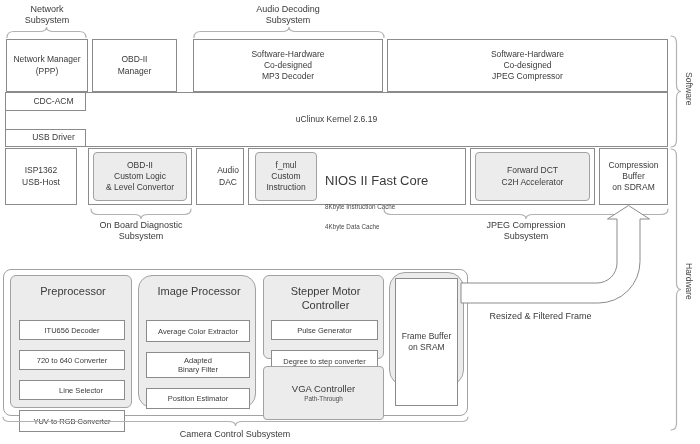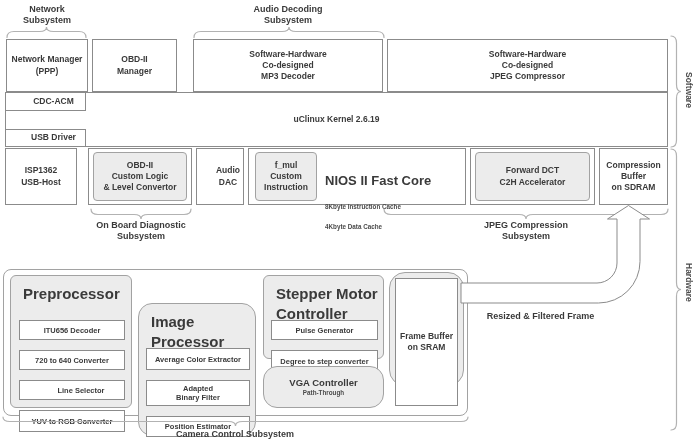--- a/index.html
+++ b/index.html
@@ -1,37 +1,37 @@
 <!DOCTYPE html>
 <html><head>
 <meta charset="utf-8">
 <style>
   html,body{margin:0;padding:0;background:#fff;}
   #stage{
     position:relative;width:700px;height:444px;background:#fff;
     font-family:"Liberation Sans","DejaVu Sans",sans-serif;
-    color:#3a3a3a;overflow:hidden;font-weight:bold;
+    color:#3a3a3a;overflow:hidden;
   }
   .box{
     position:absolute;box-sizing:border-box;background:#fff;
     border:1px solid #8b8b8b;display:flex;align-items:center;justify-content:center;
     text-align:center;white-space:pre-line;font-size:8.5px;line-height:1.3;z-index:1;
   }
   .gbox{
     position:absolute;box-sizing:border-box;background:#ececec;
     border:1px solid #a2a2a2;border-radius:4px;display:flex;align-items:center;justify-content:center;
     text-align:center;white-space:pre-line;font-size:8.5px;line-height:1.3;
   }
   .lbl{
     position:absolute;text-align:center;white-space:pre-line;font-size:9px;line-height:1.25;z-index:3;
   }
   .vlbl{
     position:absolute;writing-mode:vertical-rl;font-size:8.5px;color:#4a4a4a;z-index:3;
   }
-  .subhdr{font-size:15px;position:absolute;left:12px;right:0;text-align:left;top:8px;}
+  .subhdr{font-size:11px;position:absolute;left:4px;right:0;text-align:center;top:8px;}
   .stack{position:absolute;}
   .sbox{
     position:relative;box-sizing:border-box;background:#fff;border:1px solid #8b8b8b;
     display:flex;align-items:center;justify-content:center;text-align:center;
     white-space:pre-line;font-size:7.5px;line-height:1.2;margin-top:-1px;
   }
   .sbox:first-child{margin-top:0;}
   svg.overlay{position:absolute;left:0;top:0;z-index:10;pointer-events:none;}
   .nios-text{position:absolute;left:76px;top:13px;width:135px;text-align:left;z-index:1;}
   .nios-title{font-size:13px;margin-bottom:2px;}
@@ -106,39 +106,39 @@
   <div class="gbox" style="left:10px;top:275px;width:122px;height:133px;border-radius:6px;z-index:2;">
     <div class="subhdr">Preprocessor</div>
     <div class="stack" style="left:8px;top:33px;width:106px;">
       <div class="sbox" style="height:20px;">ITU656 Decoder</div>
       <div class="sbox" style="height:20px;">720 to 640 Converter</div>
       <div class="sbox" style="height:20px;padding-left:18px;">Line Selector</div>
       <div class="sbox" style="height:22px;">YUV to RGB Converter</div>
     </div>
   </div>
 
-  <div class="gbox" style="left:138px;top:275px;width:118px;height:133px;border-radius:14px;z-index:2;margin-top:28px;">
+  <div class="gbox" style="left:138px;top:275px;width:118px;height:133px;border-radius:14px;z-index:2;">
     <div class="subhdr">Image Processor</div>
     <div class="stack" style="left:7px;top:33px;width:104px;">
       <div class="sbox" style="height:22px;">Average Color Extractor</div>
       <div class="sbox" style="height:26px;">Adapted
 Binary Filter</div>
       <div class="sbox" style="height:21px;">Position Estimator</div>
     </div>
   </div>
 
   <div class="gbox" style="left:263px;top:275px;width:121px;height:84px;border-radius:6px;z-index:2;">
     <div class="subhdr">Stepper Motor Controller</div>
     <div class="stack" style="left:7px;top:33px;width:107px;">
       <div class="sbox" style="height:20px;">Pulse Generator</div>
       <div class="sbox" style="height:22px;">Degree to step converter</div>
     </div>
   </div>
 
-  <div class="gbox" style="left:263px;top:366px;width:121px;height:42px;border-radius:14px;z-index:2;flex-direction:column;">
+  <div class="gbox" style="left:263px;top:366px;width:121px;height:54px;border-radius:4px;z-index:2;flex-direction:column;">
     <div style="font-size:9.5px;">VGA Controller</div>
     <div style="font-size:6.3px;color:#4a4a4a;">Path-Through</div>
   </div>
 
   <div class="gbox" style="left:389px;top:272px;width:75px;height:114px;border-radius:16px;z-index:2;">
     <div class="box" style="left:5px;top:5px;width:63px;height:128px;">Frame Buffer
 on SRAM</div>
   </div>
 
   <div class="lbl" style="left:125px;top:429px;width:220px;">Camera Control Subsystem</div>

